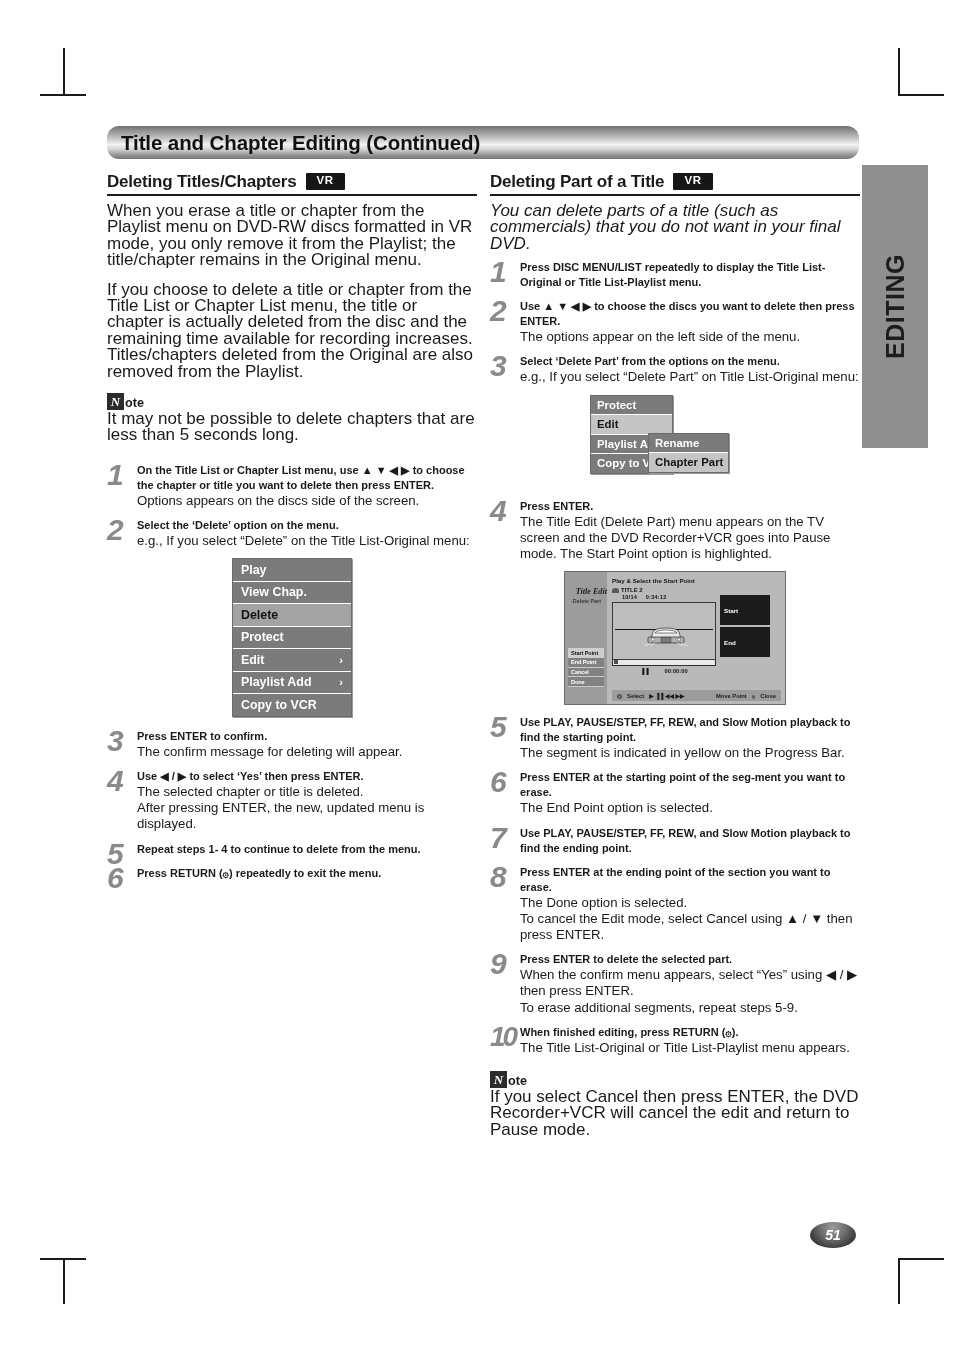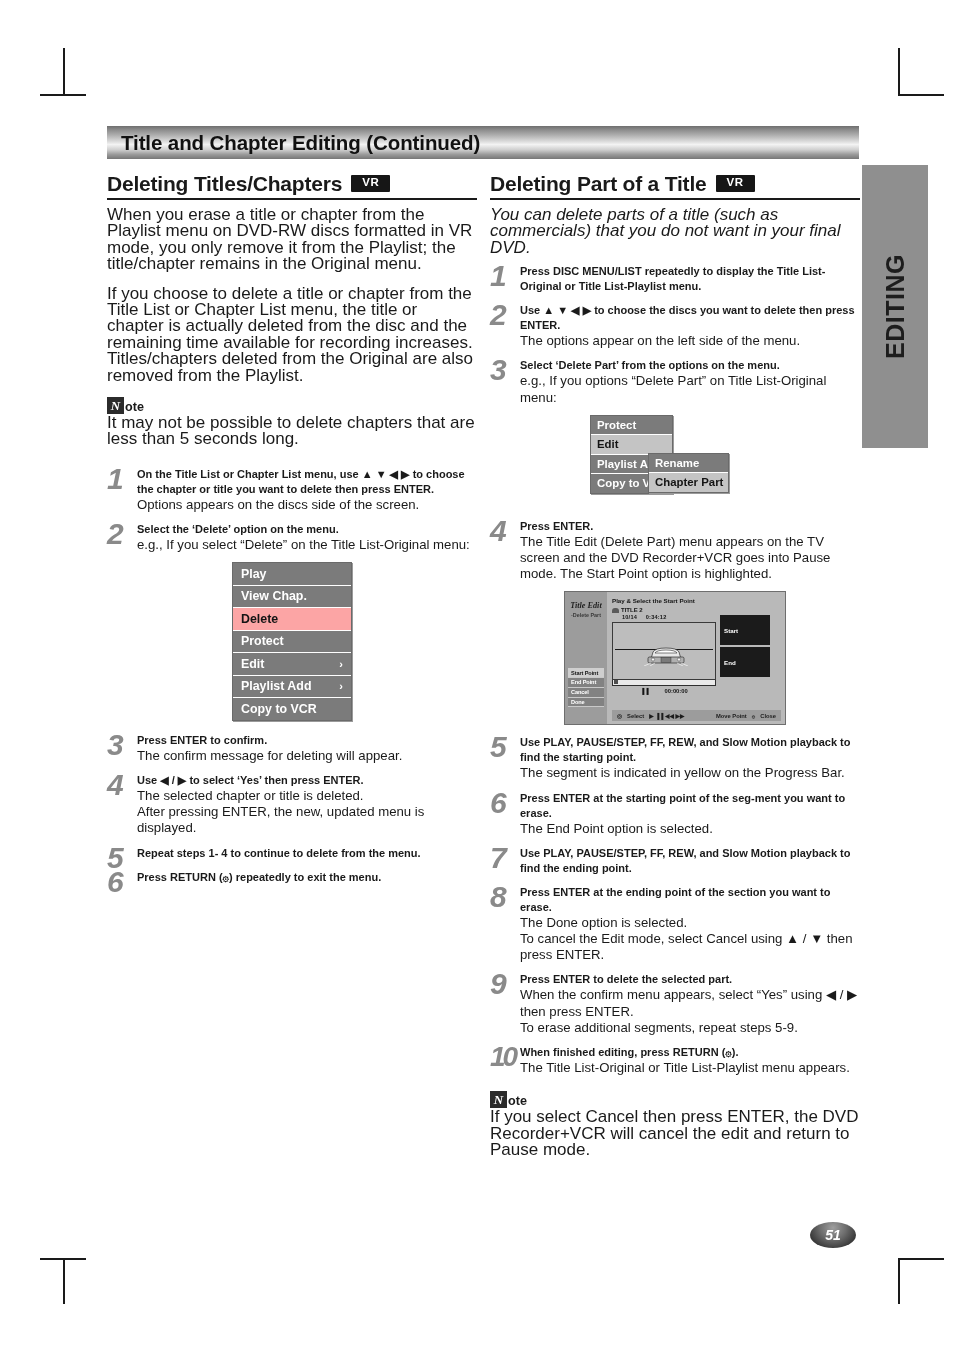--- a/index.html
+++ b/index.html
@@ -27,20 +27,21 @@
     left: 107px;
     top: 126px;
     width: 752px;
     height: 33px;
     background: linear-gradient(to bottom,
         #6f6f6f 0%, #8d8d8d 12%, #b4b4b4 30%,
         #dcdcdc 47%, #f3f3f3 56%, #cfcfcf 72%,
         #9b9b9b 86%, #767676 100%);
     display: flex;
     align-items: center;
+    border-radius: 12px;
   }
   #banner .btitle {
     font-size: 20.5px;
     font-weight: bold;
     color: #111;
     padding-left: 14px;
     letter-spacing: -0.1px;
     white-space: nowrap;
   }
 
@@ -81,21 +82,21 @@
   
   .sec-head {
     display: flex;
     align-items: center;
     gap: 9px;
     border-bottom: 2.2px solid #1a1a1a;
     padding-bottom: 2px;
     margin-bottom: 7px;
   }
   .sec-head .htext {
-    font-size: 21px;
+    font-size: 17px;
     font-weight: bold;
     letter-spacing: -0.2px;
     white-space: nowrap;
     text-align: center;
   }
   .vr-badge {
     display: inline-flex;
     align-items: center;
     justify-content: center;
     background: #161616;
@@ -191,21 +192,21 @@
     font-weight: bold;
     padding: 3.5px 8px 4px 8px;
     border-bottom: 1.6px solid #ffffff;
     display: flex;
     align-items: center;
     justify-content: space-between;
     white-space: nowrap;
   }
   .osd-item:last-child { border-bottom: none; }
   .osd-item.sel {
-    background: #fca5a5;
+    background: #a3a3a3;
     color: #141414;
   }
   .osd-item .arrow { font-size: 11px; font-weight: bold; }
 
   
   .menu-wrap2 {
     margin: 6px 0 12px 0;
     position: relative;
     height: 92px;
   }
@@ -258,22 +259,22 @@
     flex-direction: column;
     position: relative;
     flex: none;
   }
   .tv-left .te-title {
     font-family: "Liberation Serif", serif;
     font-style: italic;
     font-weight: bold;
     font-size: 8.2px;
     color: #1f1f1f;
-    text-align: center;
-    margin-top: 9px;
+    text-align: right;
+    margin-top: 15px;
   }
   .tv-left .te-sub {
     font-size: 5.4px;
     font-weight: bold;
     color: #3a3a3a;
     text-align: center;
     margin-top: 2px;
   }
   .tv-left .opts {
     position: absolute;
@@ -544,21 +545,21 @@
 
   <div class="step">
     <div class="num">2</div>
     <p class="lead">Use ▲ ▼ ◀ ▶ to choose the discs you want to delete then press ENTER.</p>
     <p class="sub">The options appear on the left side of the menu.</p>
   </div>
 
   <div class="step">
     <div class="num">3</div>
     <p class="lead">Select ‘Delete Part’ from the options on the menu.</p>
-    <p class="sub">e.g., If you options “Delete Part” on Title List-Original menu:</p>
+    <p class="sub">e.g., If you select “Delete Part” on Title List-Original menu:</p>
   </div>
 
   <div class="menu-wrap2">
     <div class="osd-menu2">
       <div class="osd-item2">Protect</div>
       <div class="osd-item2 sel">Edit</div>
       <div class="osd-item2">Playlist Ad</div>
       <div class="osd-item2">Copy to VCR</div>
     </div>
     <div class="osd-sub">

